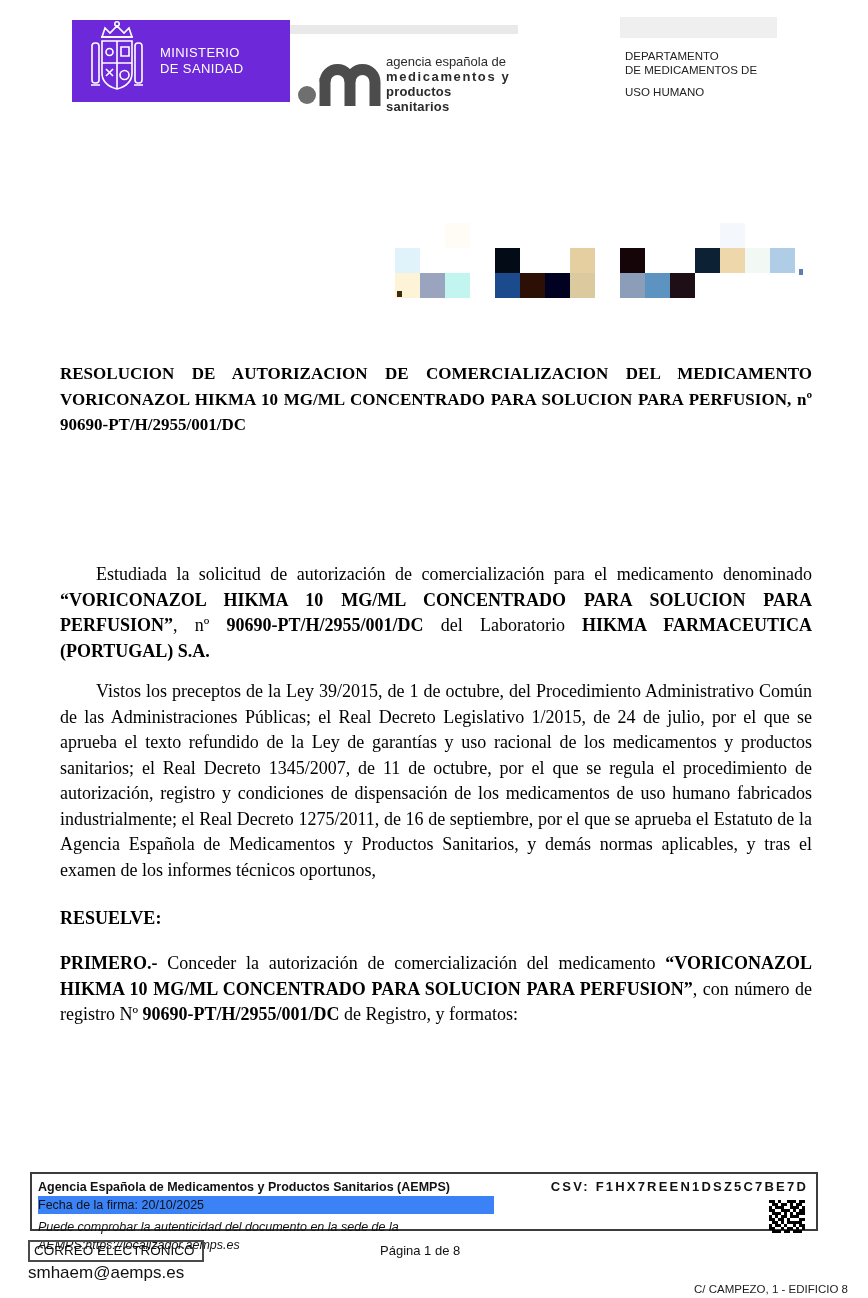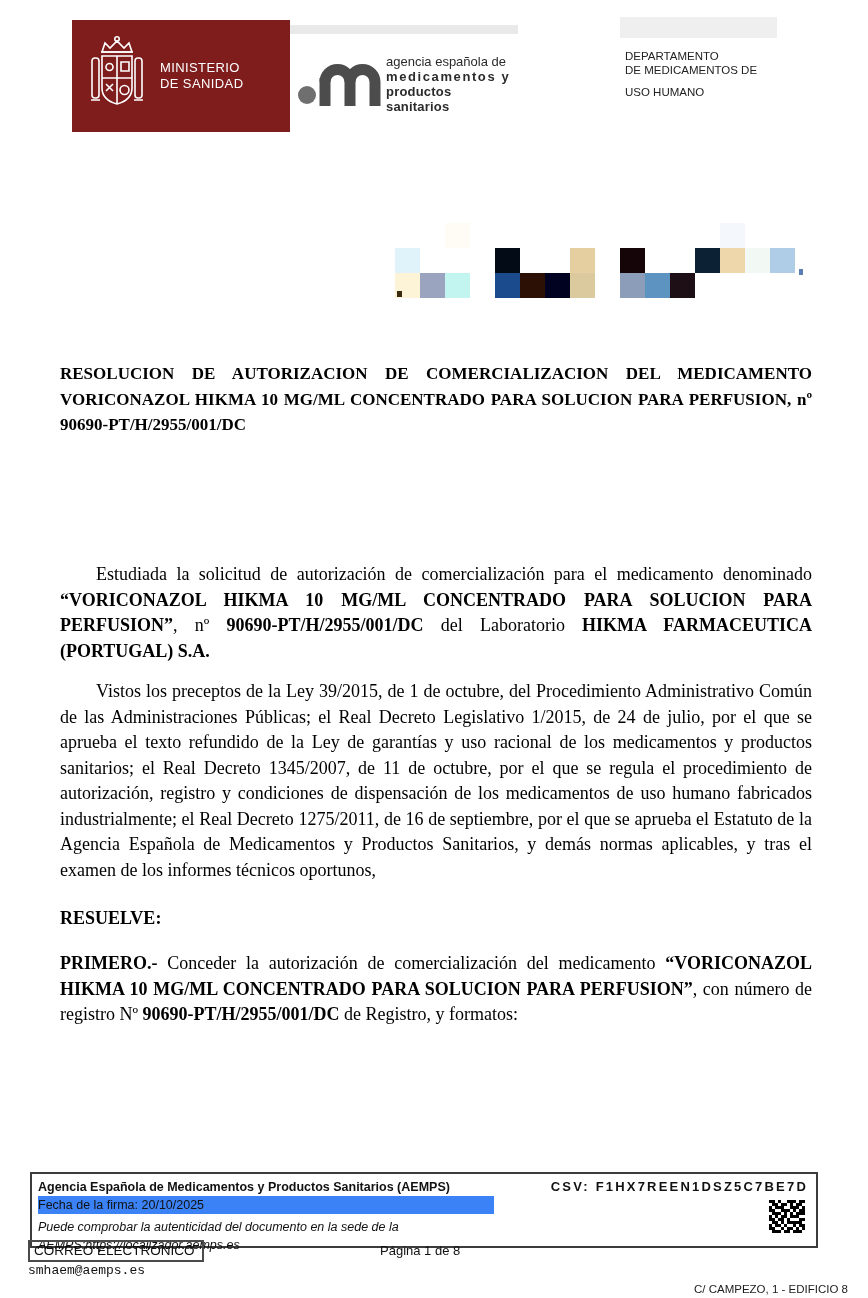--- a/index.html
+++ b/index.html
@@ -4,22 +4,22 @@
 <style>
   * { margin:0; padding:0; box-sizing:border-box; }
   html,body { background:#ffffff; }
   .page {
     position:relative; width:868px; height:1298px; background:#fff;
     font-family:"Liberation Serif", serif; color:#000; overflow:hidden;
   }
   .sans { font-family:"Liberation Sans", sans-serif; }
 
   
-  .ministry-box { position:absolute; left:72px; top:20px; width:218px; height:112px;
-    background:#7f1d1d; display:flex; align-items:center; }
+  .ministry-box { position:absolute; left:72px; top:20px; width:218px; height:82px;
+    background:#6d28d9; display:flex; align-items:center; }
   .coat { margin-left:16px; flex:0 0 auto; }
   .ministry-text { color:#fff; font-size:13px; line-height:16px; letter-spacing:.4px; margin-left:14px; }
 
   .agency-box { position:absolute; left:290px; top:20px; width:228px; height:106px; background:#ffffff; }
   .agency-strip { position:absolute; left:0; top:5px; width:100%; height:9px; background:#e9e9e9; }
   .am-logo { position:absolute; left:6px; top:28px; }
   .agency-text { position:absolute; left:96px; top:34px; font-size:13px; line-height:15px; color:#2b2b2b; }
   .agency-text .l2 { font-weight:bold; letter-spacing:1.6px; }
   .agency-text .l3 { font-weight:bold; letter-spacing:.2px; }
 
@@ -38,37 +38,37 @@
   .b { font-weight:bold; }
   .indent { text-indent:36px; }
   .title-block { top:361px; font-weight:bold; font-size:17px; }
   .salutation { top:492px; font-weight:bold; font-size:17px; }
   .para1 { top:562px; }
   .para2 { top:679px; }
   .resolve { top:906px; font-weight:bold; }
   .para3 { top:951px; }
 
   
-  .sig-box { position:absolute; left:30px; top:1172px; width:788px; height:76px;
+  .sig-box { position:absolute; left:30px; top:1172px; width:788px; height:59px;
     border:2px solid #3c3c3c; background:#fff; }
   .sig-box .left { position:absolute; left:6px; top:4px; width:560px;
     font-family:"Liberation Sans", sans-serif; font-size:12.5px; line-height:18px; color:#111; }
   .sig-box .l1 { font-weight:bold; }
   .sig-box .l2 { font-weight:normal; display:inline-block; background:#3b82f6; padding-right:290px; }
   .sig-box .l3 { font-style:italic; margin-top:4px; font-size:12.5px; }
   .csv-line { position:absolute; right:8px; top:5px; font-family:"Liberation Sans", sans-serif;
     font-weight:bold; font-size:13px; letter-spacing:2.2px; color:#111; }
   .qr { position:absolute; right:11px; top:26px; width:36px; height:33px; }
   .qr-cell { position:absolute; width:3px; height:3px; background:#000; }
 
   
   .correo-box { position:absolute; left:28px; top:1240px; border:2px solid #4a4a4a;
     padding:1px 7px 2px 4px; font-family:"Liberation Sans", sans-serif; font-size:13.5px; color:#111; }
-  .correo-mail { position:absolute; left:28px; top:1263px; font-family:Liberation Mono, monospace;
-    font-size:13px; color:#111; }
+  .correo-mail { position:absolute; left:28px; top:1263px; font-family:Liberation Sans, sans-serif;
+    font-size:17px; color:#111; }
   .page-num { position:absolute; left:380px; top:1243px; font-family:"Liberation Sans", sans-serif;
     font-size:13px; color:#111; }
   .address { position:absolute; right:20px; top:1240px; width:300px; text-align:right;
     font-family:"Liberation Sans", sans-serif; font-size:11.5px; line-height:12.5px; color:#1c1c1c;margin-top:43px; }
 </style>
 </head>
 <body>
 
 <div class="page">
 

